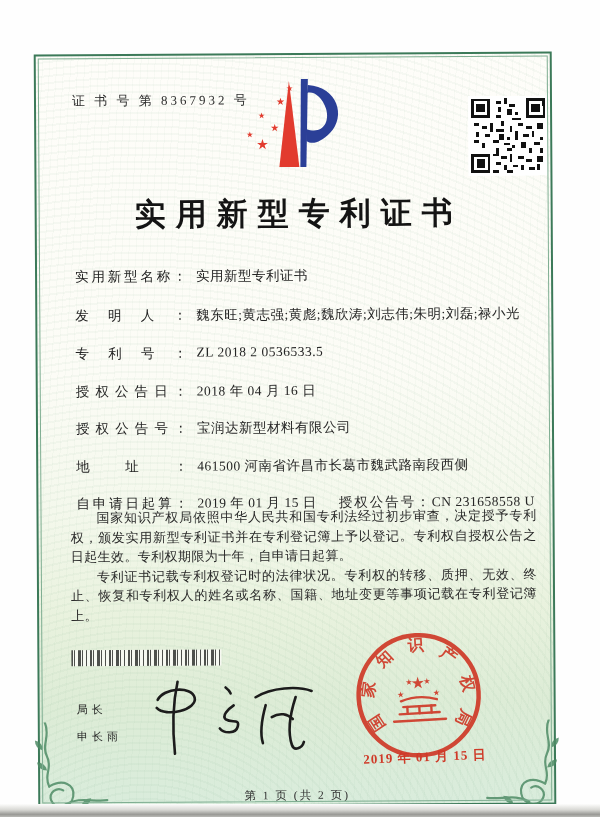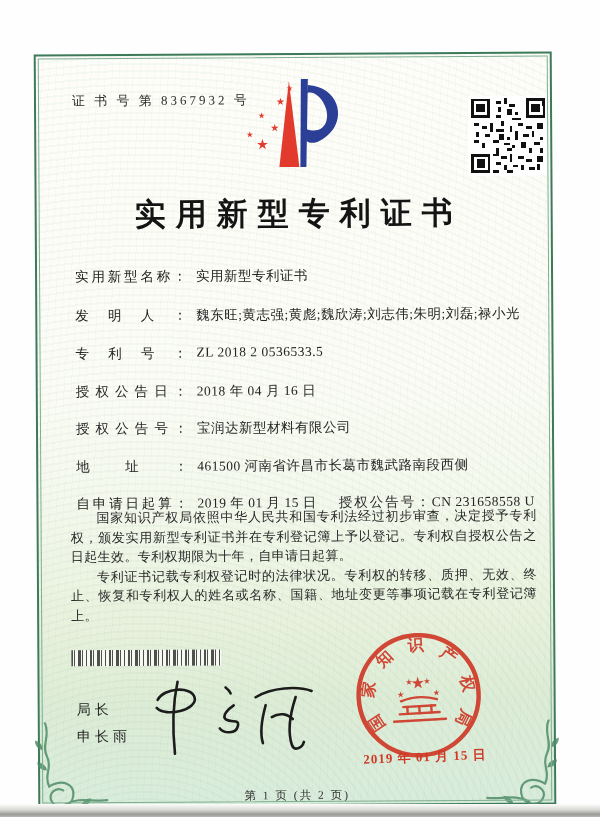--- a/index.html
+++ b/index.html
@@ -37,21 +37,21 @@
   .paras{position:absolute;left:32px;top:452px;width:466px;font-size:13px;
     line-height:19.5px;color:#2a2a2a;text-align:justify;letter-spacing:.4px;}
   .paras p{margin:0;text-indent:2em;}
   .barcode{position:absolute;left:32px;top:594px;width:150px;height:16px;opacity:.82;
     background:repeating-linear-gradient(90deg,
       #2e2e2e 0 2px,#fbfbf7 2px 3px,#2e2e2e 3px 4px,#fbfbf7 4px 7px,
       #2e2e2e 7px 10px,#fbfbf7 10px 11px,#2e2e2e 11px 12px,#fbfbf7 12px 15px,
       #2e2e2e 15px 16px,#fbfbf7 16px 19px);}
   .director{position:absolute;left:37px;top:640px;
     font-family:"Liberation Sans","DejaVu Sans",sans-serif;
-    font-size:14px;color:#1f1f1f;letter-spacing:4px;line-height:27px;font-weight:500;}
+    font-size:11px;color:#1f1f1f;letter-spacing:4px;line-height:27px;font-weight:500;}
   .signature{position:absolute;left:98px;top:618px;width:185px;height:88px;}
   .seal{position:absolute;left:312px;top:574px;width:134px;height:134px;
     transform:rotate(-3deg);opacity:.92;}
   .seal-date{position:absolute;left:306px;top:694px;width:158px;text-align:center;
     color:var(--seal-red);font-size:13px;font-weight:600;letter-spacing:1px;
     transform:rotate(-2deg);}
   .page-info{position:absolute;left:0;top:733px;width:100%;text-align:center;
     font-size:11.5px;letter-spacing:2px;color:#2f2f2f;}
   .orn{position:absolute;width:76px;height:96px;opacity:.85;}
   .orn-left{left:-5px;top:666px;}

